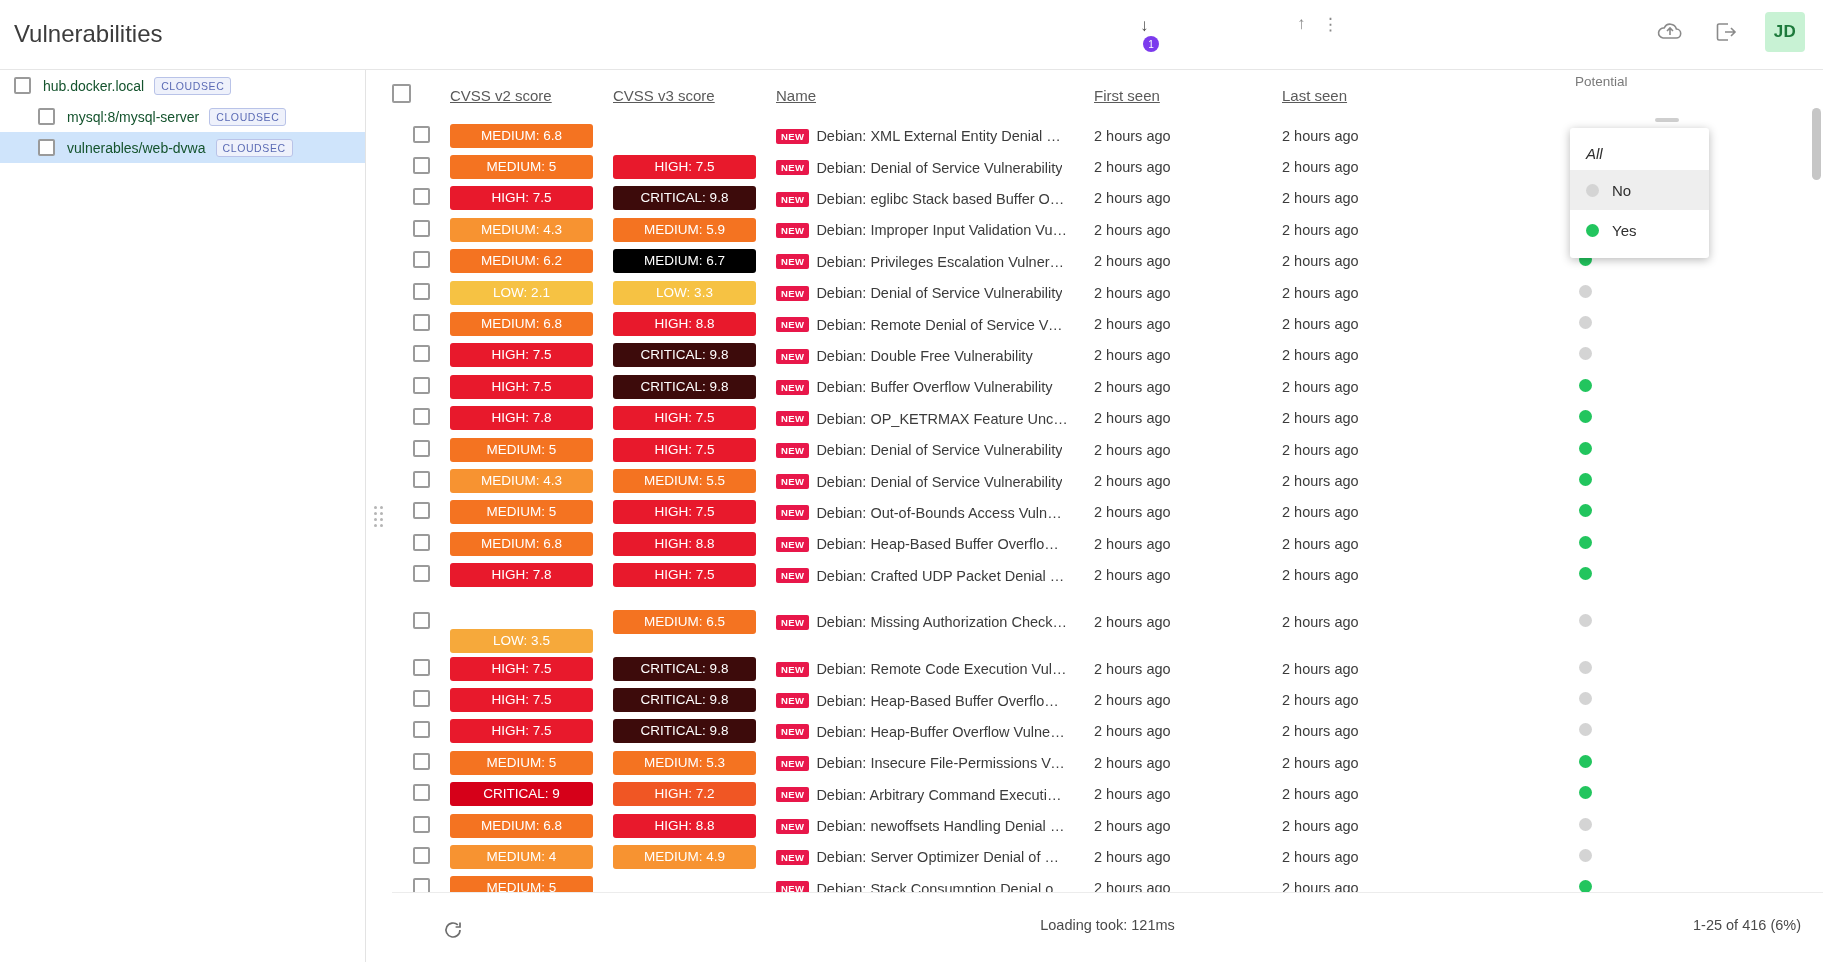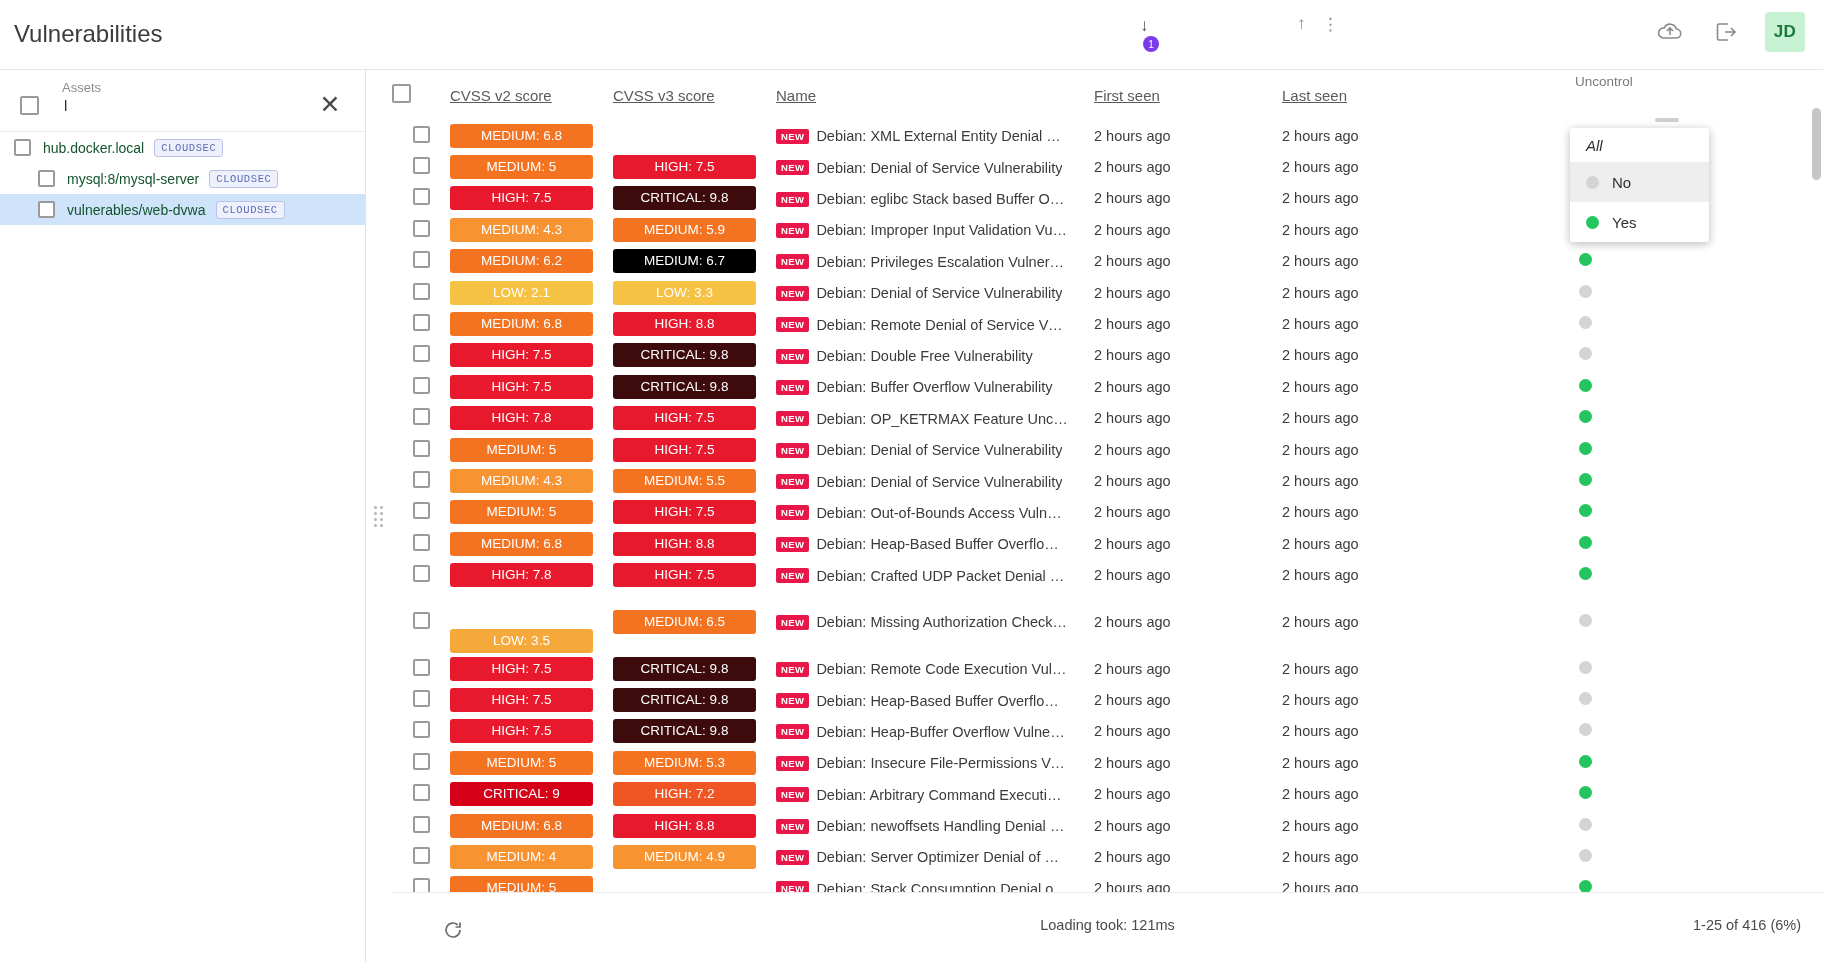--- a/index.html
+++ b/index.html
@@ -75,21 +75,21 @@
   }
   .asset-row .cb { width: 17px; height: 17px; flex: 0 0 auto; }
   .asset-row.indent { padding-left: 38px; }
   .asset-name {
     margin-left: 12px; font-size: 14px; color: #14532d; white-space: nowrap;
   }
   .asset-row.selected { background: #cfe4fb; }
   .tag {
     margin-left: 10px; font-size: 10.5px; letter-spacing: .6px;
     color: #5b6bb5; border: 1px solid #b9c3e8; border-radius: 3px;
-    padding: 2px 6px; background: #eef1fb; font-family: Liberation Mono, monospace;
+    padding: 2px 6px; background: #eef1fb;
   }
 
   
   .vtab {
     position: absolute; left: 392px; top: 78px;
     width: 22px; height: 95px;
     font-size: 13px; color: #6d6d6d;
     writing-mode: vertical-rl; text-orientation: mixed;
     display: flex; align-items: center; justify-content: center;
     cursor: pointer;
@@ -166,21 +166,21 @@
   }
   .hdr-potential {
     position: absolute; left: 1575px; top: 74px; font-size: 13.5px; color: #7a7a7a;
   }
 
   
   .dropdown {
     position: absolute; left: 1570px; top: 128px; width: 139px;
     background: #ffffff; border-radius: 3px;
     box-shadow: 0 2px 10px rgba(0,0,0,.28);
-    z-index: 40; padding: 0 0;
+    z-index: 40; padding: 8px 0;
   }
   .dd-head {
     position: absolute; left: 1655px; top: 118px; width: 24px; height: 4px;
     background: #cfcfcf; border-radius: 2px;
   }
   .dd-item {
     height: 40px; display: flex; align-items: center; padding-left: 16px;
     font-size: 15px; color: #2f2f2f; cursor: pointer;
   }
   .dd-item.italic { font-style: italic; height: 34px; }
@@ -233,26 +233,20 @@
         <svg width="26" height="24" viewBox="0 0 26 24" fill="none" stroke="currentColor" stroke-width="1.6">
           <path d="M15 4H6a1.5 1.5 0 0 0-1.5 1.5v13A1.5 1.5 0 0 0 6 20h9"></path>
           <path d="M12 12h10M18 8l4 4-4 4"></path>
         </svg>
       </div>
       <div class="avatar">JD</div>
     </div>
   </div>
 
   <div class="leftpanel">
-    <div class="assets-header">
-      <span class="cb assets-cb"></span>
-      <div class="assets-label">Assets</div>
-      <input class="assets-input" value="l" placeholder="" style="">
-      <div class="clear-x">✕</div>
-    </div>
     <div>
       <div class="asset-row">
         <span class="cb"></span>
         <span class="asset-name">hub.docker.local</span>
         <span class="tag">CLOUDSEC</span>
       </div>
       <div class="asset-row indent">
         <span class="cb"></span>
         <span class="asset-name">mysql:8/mysql-server</span>
         <span class="tag">CLOUDSEC</span>
@@ -648,21 +642,21 @@
             <td class="col-name"><span class="nametag">NEW</span><span class="nametxt">Debian: Stack-Based Buffer Over-Read V…</span></td>
             <td class="col-first">2 hours ago</td>
             <td class="col-last">2 hours ago</td>
             <td class="col-pot potcell"><span class="dot yes"></span></td>
             <td class="col-end"></td>
           </tr>
         </tbody>
     </table>
   </div>
 
-  <div class="hdr-potential">Uncontrol</div>
+  <div class="hdr-potential">Potential</div>
   <div class="sort-arrow">↓</div>
   <div class="sort-badge">1</div>
   <div class="hdr-up">↑</div>
   <div class="hdr-more">⋮</div>
 
   <div class="dd-head"></div>
   <div class="dropdown">
     <div class="dd-item italic">
       <span>All</span>
     </div>

